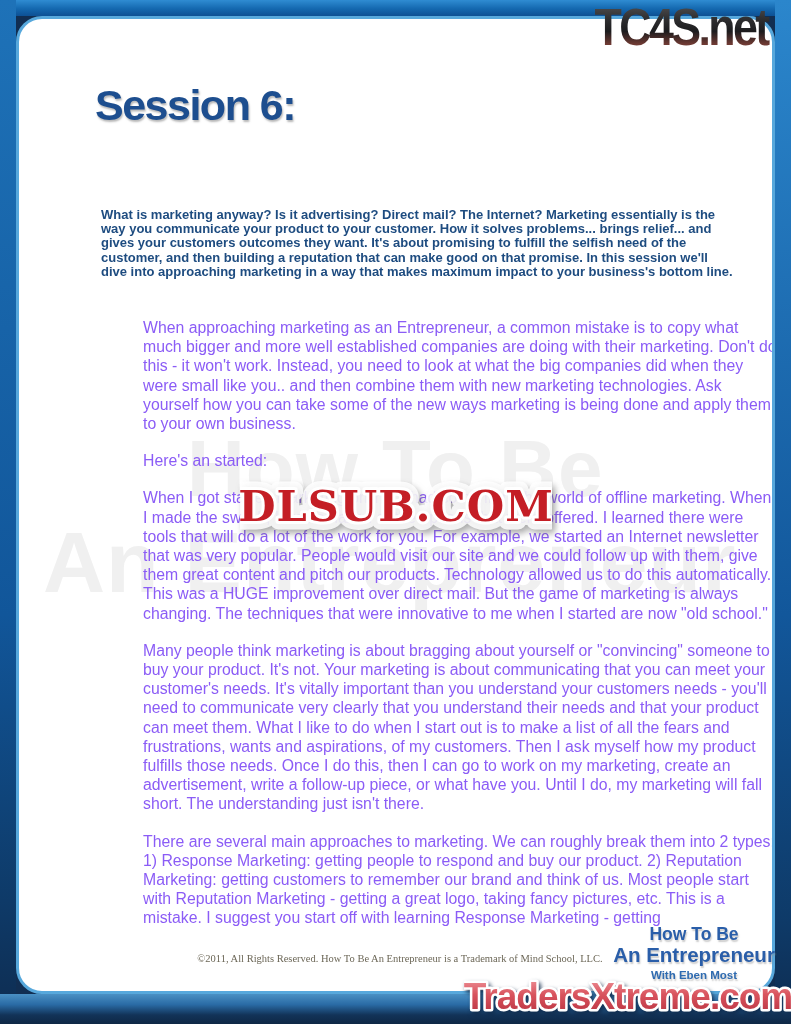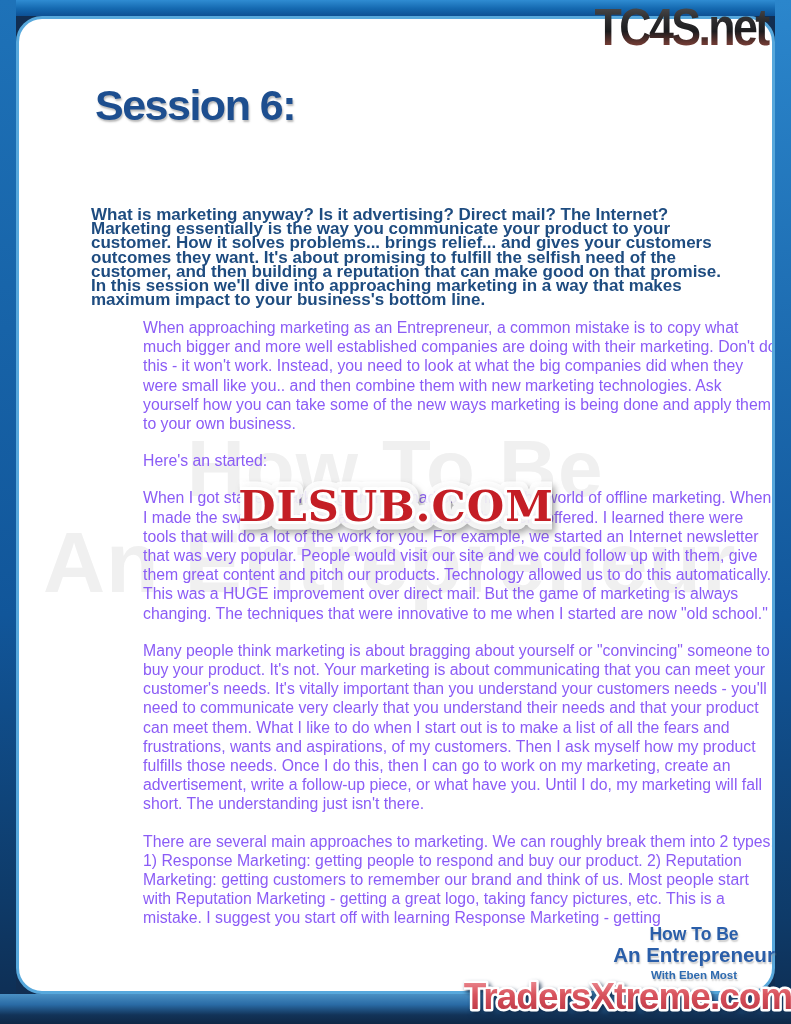--- a/index.html
+++ b/index.html
@@ -28,22 +28,22 @@
   .bg-wm-2{left:24px;top:494px;font-size:86px;}
 
   .content{position:absolute;z-index:2;left:0;top:0;width:100%;height:100%;padding-left:40px;}
 
   .title{position:absolute;left:76px;top:64px;line-height:44px;
          font-weight:bold;font-size:43px;letter-spacing:-1.5px;
          text-shadow:1px 2px 2px rgba(125,125,125,0.55);}
   .title .t1{color:#1d4e8f;}
   .title .t2{color:#3379c4;}
 
-  .intro{position:absolute;left:72px;top:189px;width:632px;
-         color:#1e4c80;font-weight:bold;font-size:17px;line-height:14.2px;}
+  .intro{position:absolute;left:82px;top:189px;width:632px;
+         color:#1e4c80;font-weight:bold;font-size:13px;line-height:14.2px;}
 
   .bodytext{position:absolute;left:76px;top:299px;width:634px;
             color:#8b5cf6;font-size:15.8px;line-height:19.2px;margin-left:48px;}
   .bodytext p{margin:0 0 18px 0;}
 
   
   .dlsub{position:absolute;z-index:5;left:240px;top:474px;
          filter:drop-shadow(3px 4px 3px rgba(90,90,90,0.55));}
   .tc4s{position:absolute;z-index:6;left:571px;top:0px;}
   .tradersx{position:absolute;z-index:7;left:464px;top:968px;
@@ -107,20 +107,21 @@
         <stop offset="58%" stop-color="#1c1c1e"></stop>
         <stop offset="80%" stop-color="#6e3a33"></stop>
         <stop offset="100%" stop-color="#99493f"></stop>
       </linearGradient>
     </defs>
     <g transform="scale(0.86,1)">
       <text x="128" y="45" text-anchor="middle" font-family="Liberation Sans, sans-serif" font-weight="bold" font-size="52" letter-spacing="-3" fill="url(#tcgrad)">TC4S.net</text>
     </g>
   </svg>
 
+  <div class="copyright">©2011, All Rights Reserved. How To Be An Entrepreneur is a Trademark of Mind School, LLC.</div>
 
   <div class="brand">
     <div class="b1">How To Be</div>
     <div class="b2">An Entrepreneur</div>
     <div class="b3">With Eben Most</div>
   </div>
 
   <svg class="tradersx" width="328" height="56">
     <defs>
       <linearGradient id="txgrad" x1="0" y1="0" x2="0" y2="1">

